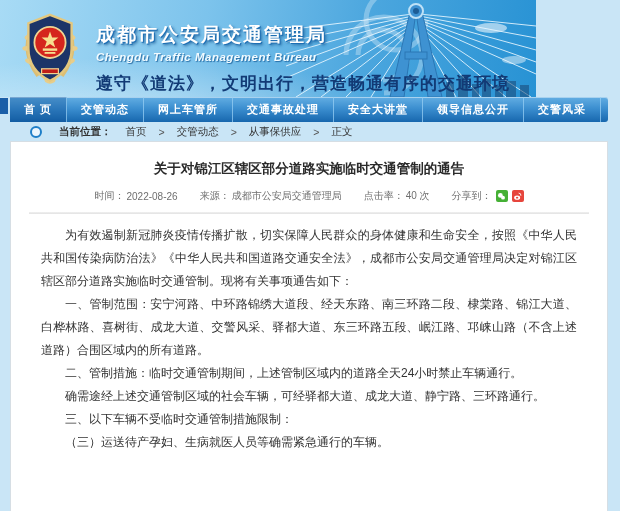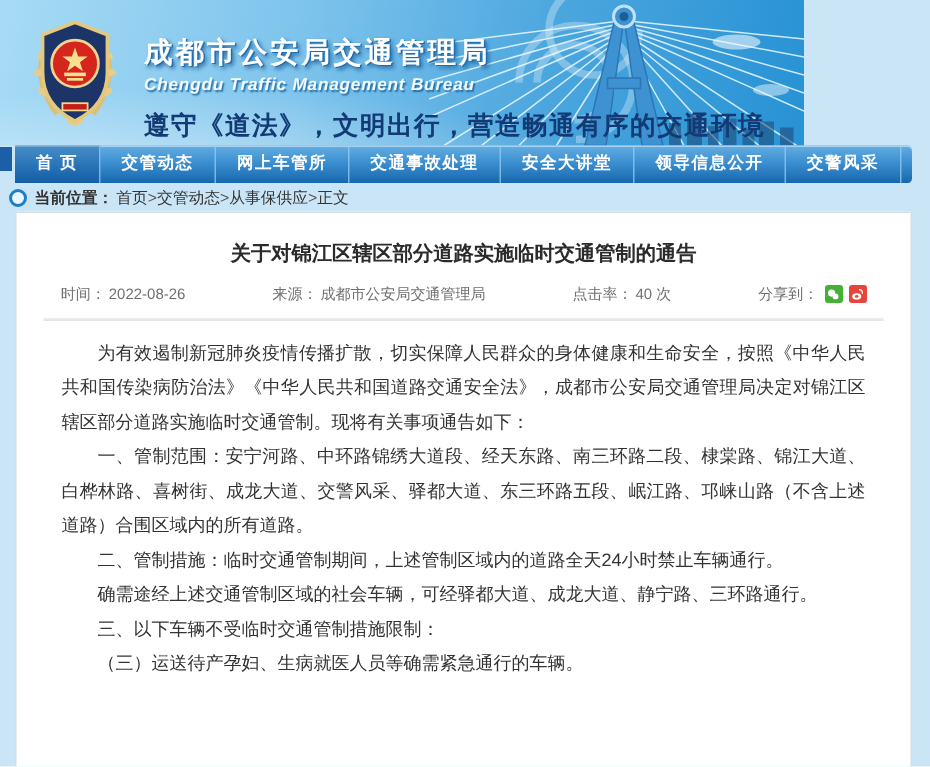--- a/index.html
+++ b/index.html
@@ -49,43 +49,43 @@
   }
   .nav-item{
     height:25px;line-height:25px;padding:0 14px;color:#ffffff;font-size:11px;font-weight:bold;
     letter-spacing:1px;border-right:1px solid rgba(150,205,243,.75);cursor:pointer;
     white-space:nowrap;
   }
   .nav-item.current{background:rgba(10,70,140,.30);}
 
   
   .breadcrumb{
-    height:20px;display:flex;align-items:center;padding-left:6px;
-    font-size:10.5px;color:#333;gap:0;
+    height:20px;display:flex;align-items:center;padding-left:30px;
+    font-size:10.5px;color:#333;gap:12px;
   }
   .crumb-marker{
     width:8px;height:8px;border:2px solid #1e7ec8;border-radius:50%;
     background:#eaf5fd;margin-right:5px;flex:0 0 auto;
   }
   .crumb-label{font-weight:bold;color:#333;margin-right:2px;}
   .crumb-link{color:#333;cursor:pointer;}
   .crumb-sep{color:#555;}
   .crumb-current{color:#333;}
 
   
   .content{
     position:absolute;left:10px;top:141px;width:596px;height:370px;
     background:#ffffff;border:1px solid #d6dee4;border-bottom:none;
   }
   .article-title{
     margin:18px 20px 0;text-align:center;font-size:13.5px;font-weight:bold;color:#2b2b2b;
   }
   .article-meta{
     margin-top:11px;text-align:center;font-size:10px;color:#6f6f6f;
-    display:flex;justify-content:center;align-items:center;gap:24px;
+    display:flex;justify-content:center;align-items:center;gap:6px;
   }
   .meta-group{display:flex;align-items:center;gap:2px;}
   .meta-spacer{width:10px;}
   .share-icon{width:12px;height:12px;border-radius:2px;display:inline-flex;
     align-items:center;justify-content:center;margin-left:2px;cursor:pointer;}
   .share-icon svg{display:block;}
   .meta-divider{
     margin:9px 18px 10px;height:2px;border:none;
     background:linear-gradient(#f0f0f0,#e2e2e2);
   }

